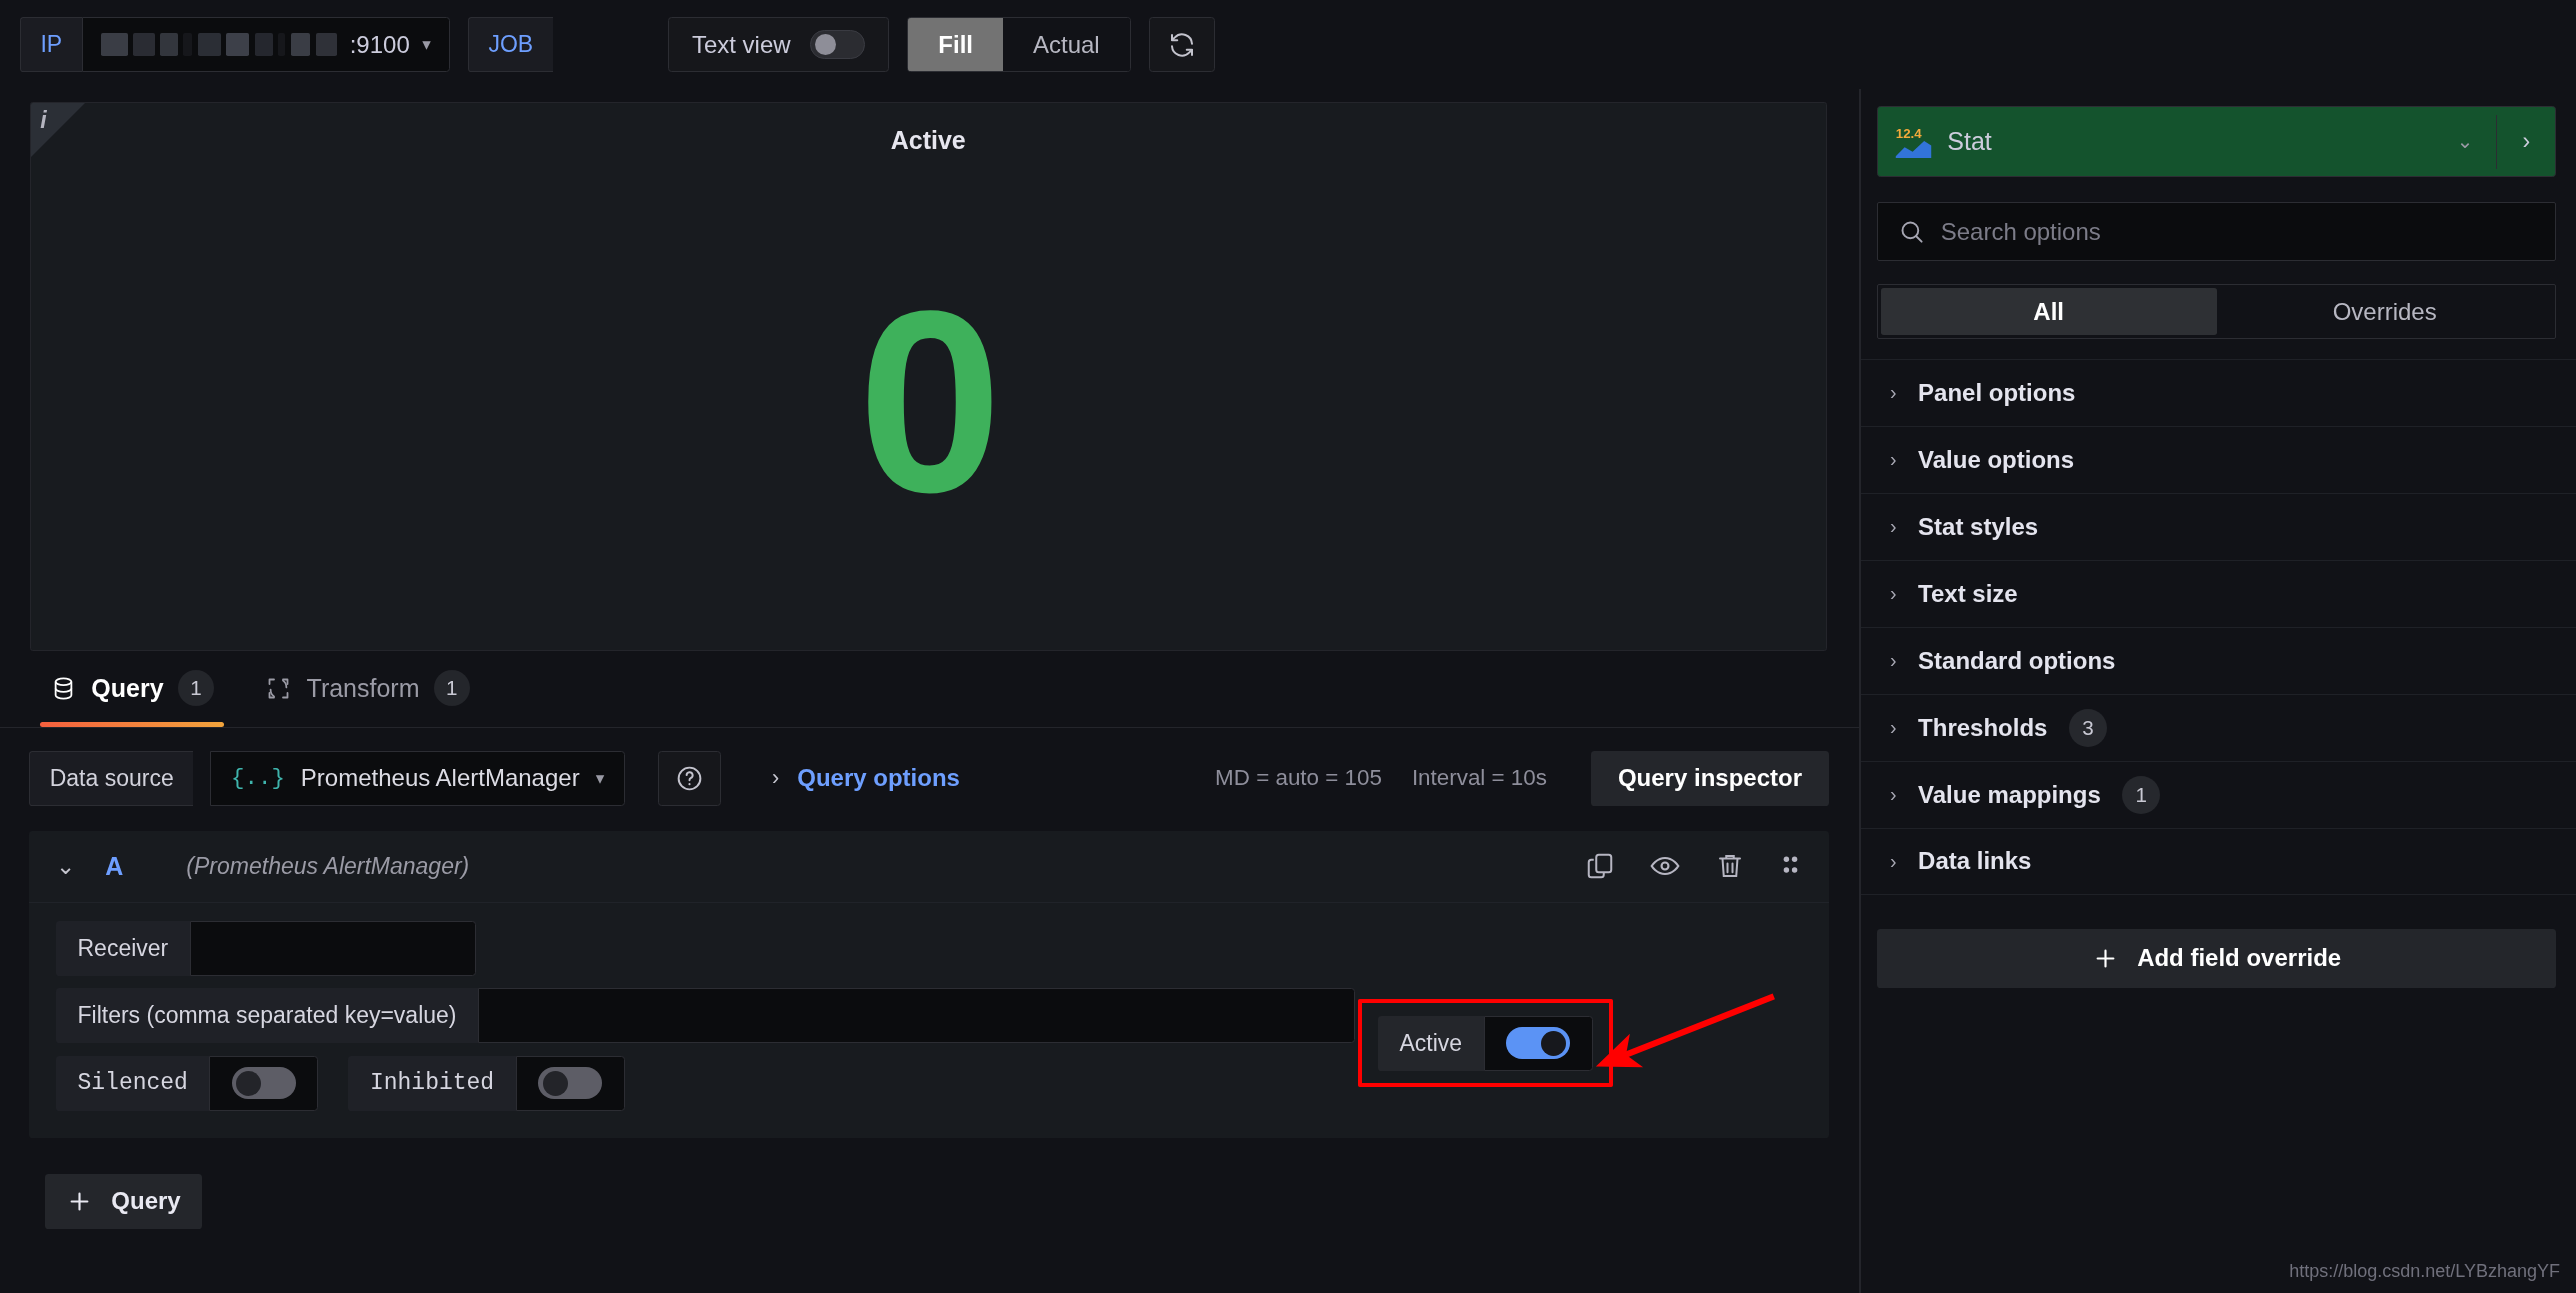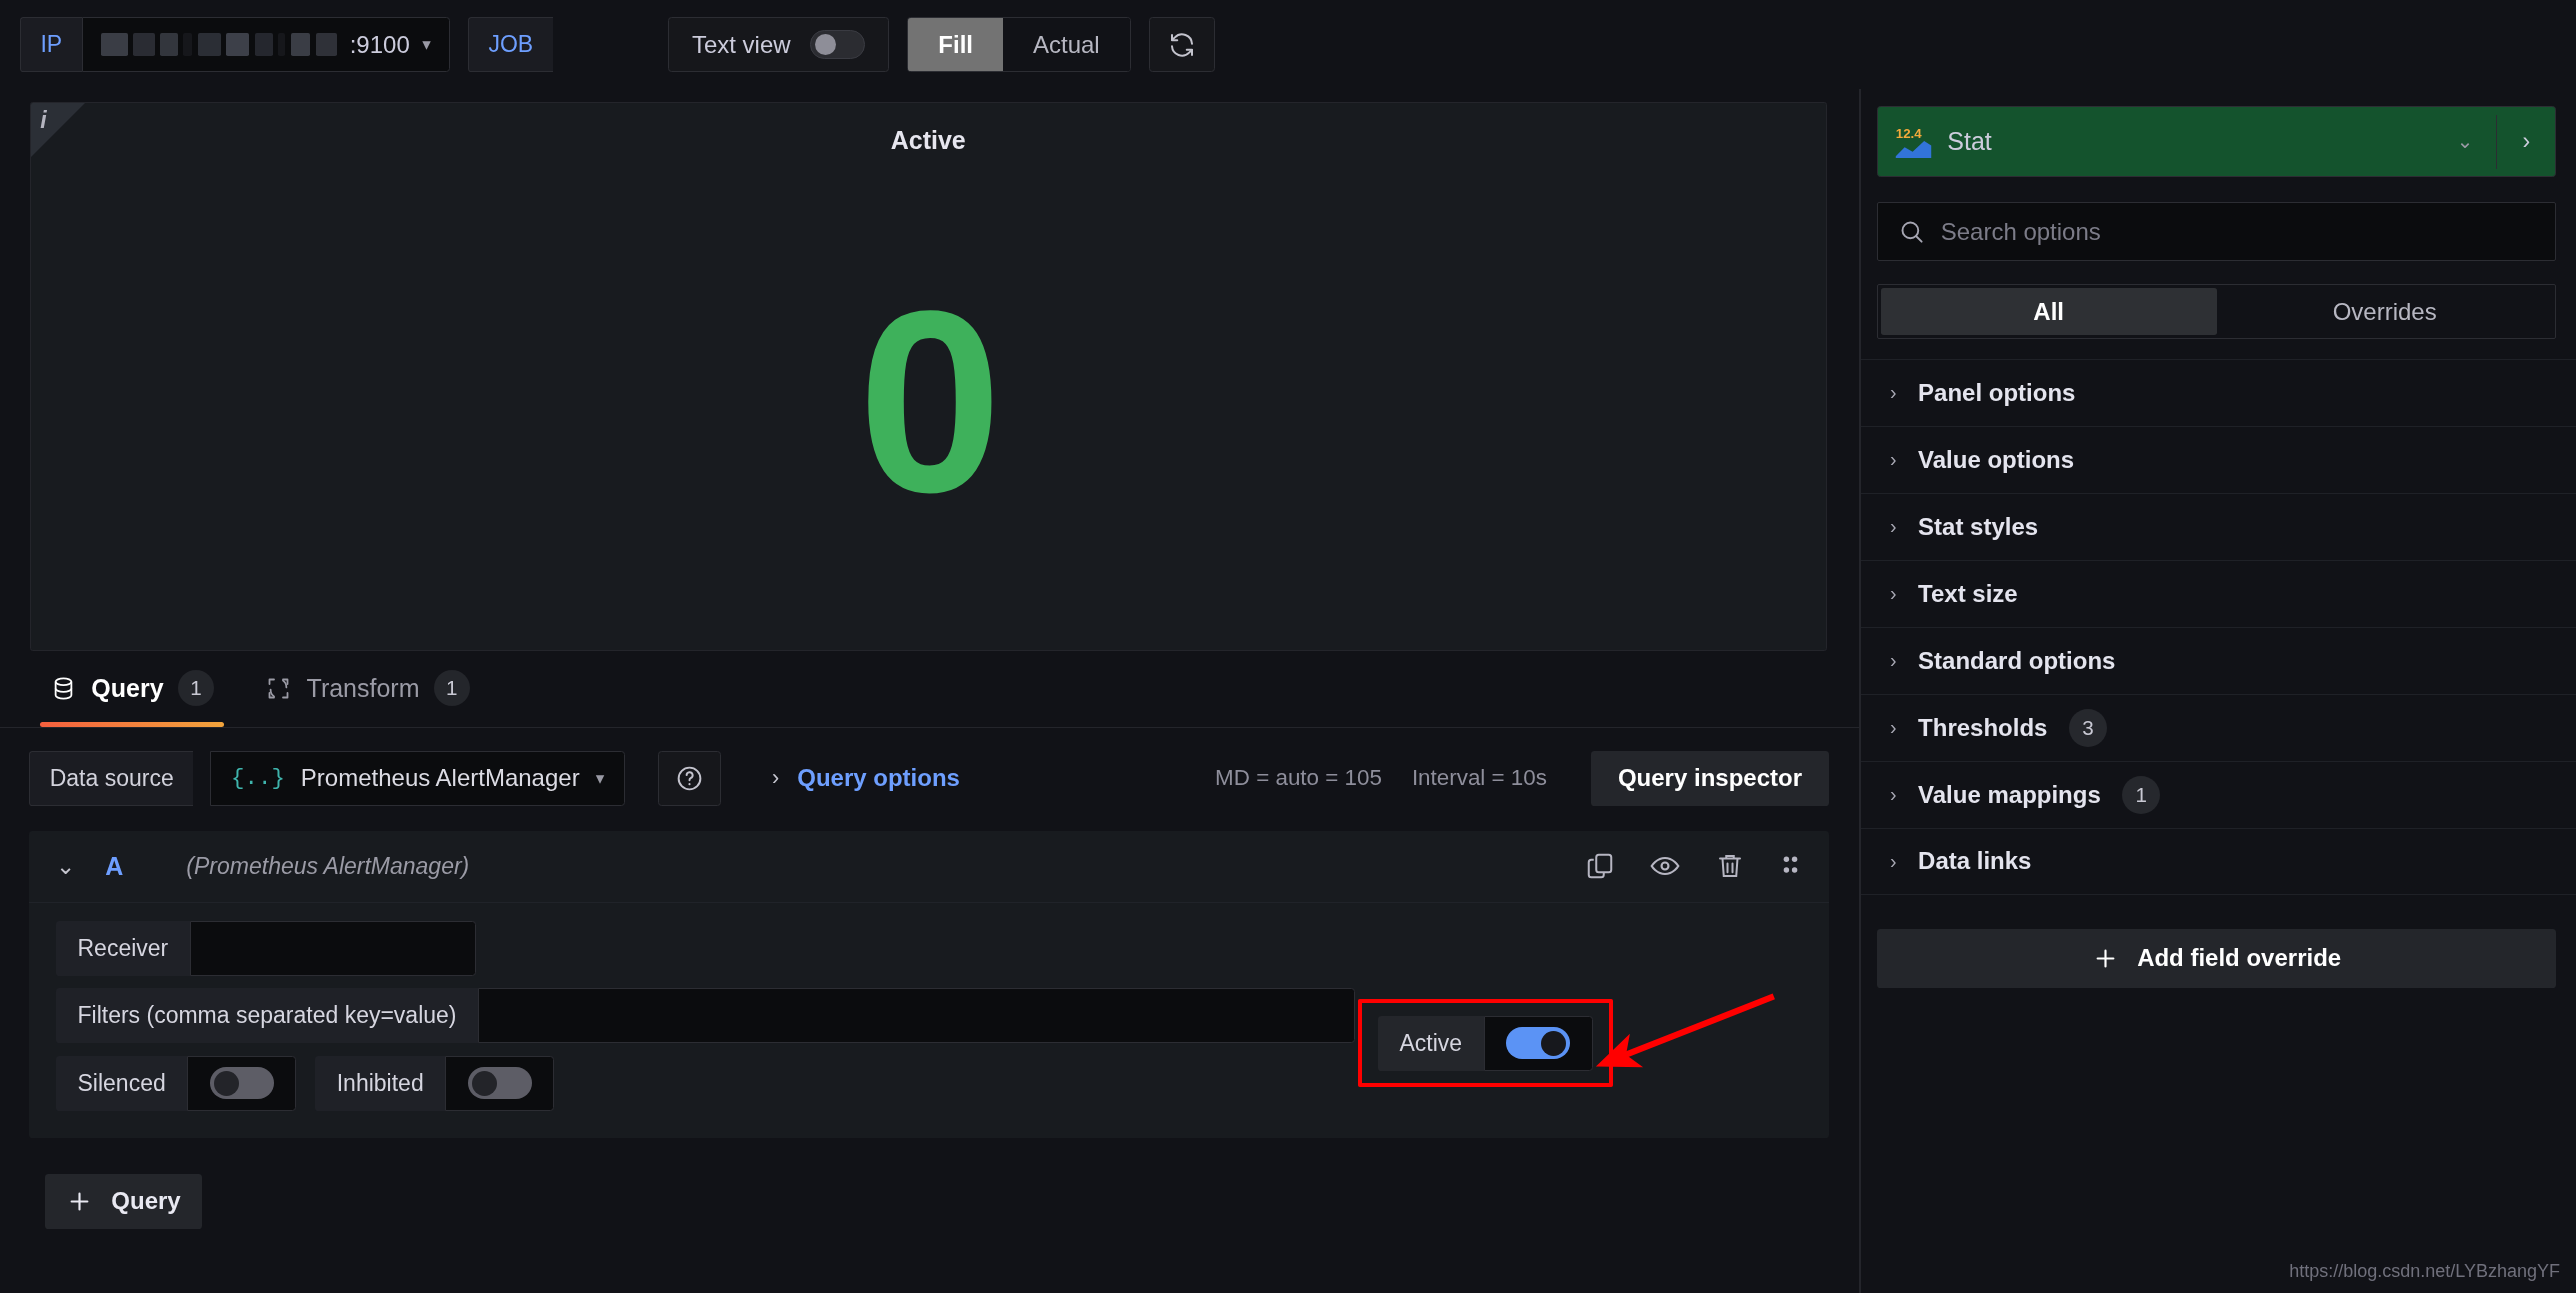--- a/index.html
+++ b/index.html
@@ -218,21 +218,21 @@
     height: 55px; min-width: 98px; padding: 0 21.5px;
     background: #0b0c0e; border: 0.9px solid #2c2d33; border-radius: 0 3.6px 3.6px 0;
   }
   .switch-lg { width: 64px; height: 32px; border-radius: 16px; position: relative;
                background: #5d5d66; border: none; }
   .switch-lg .knob { position: absolute; top: 3.6px; left: 4.5px; width: 25px; height: 25px;
                      border-radius: 50%; background: #232429; }
   .switch-lg.on { background: #5b93f5; }
   .switch-lg.on .knob { left: auto; right: 4.5px; background: #17181d; }
 
-  .row-inline { display: flex; align-items: stretch; gap: 19px; }
+  .row-inline { display: flex; align-items: stretch; gap: 30px; font-family: Liberation Mono, monospace; }
 
   
   .active-group {
     position: absolute; left: 1358px; top: 999px;
     display: flex; align-items: stretch;
     border: 4.5px solid #ff0000; border-radius: 1.8px;
     padding: 12.5px 16px; background: transparent; z-index: 40;
   }
   .active-group .fl { background: #24262b; border-radius: 3.6px 0 0 3.6px; }
   .active-group .toggle-box { background: #0b0c0e; }

